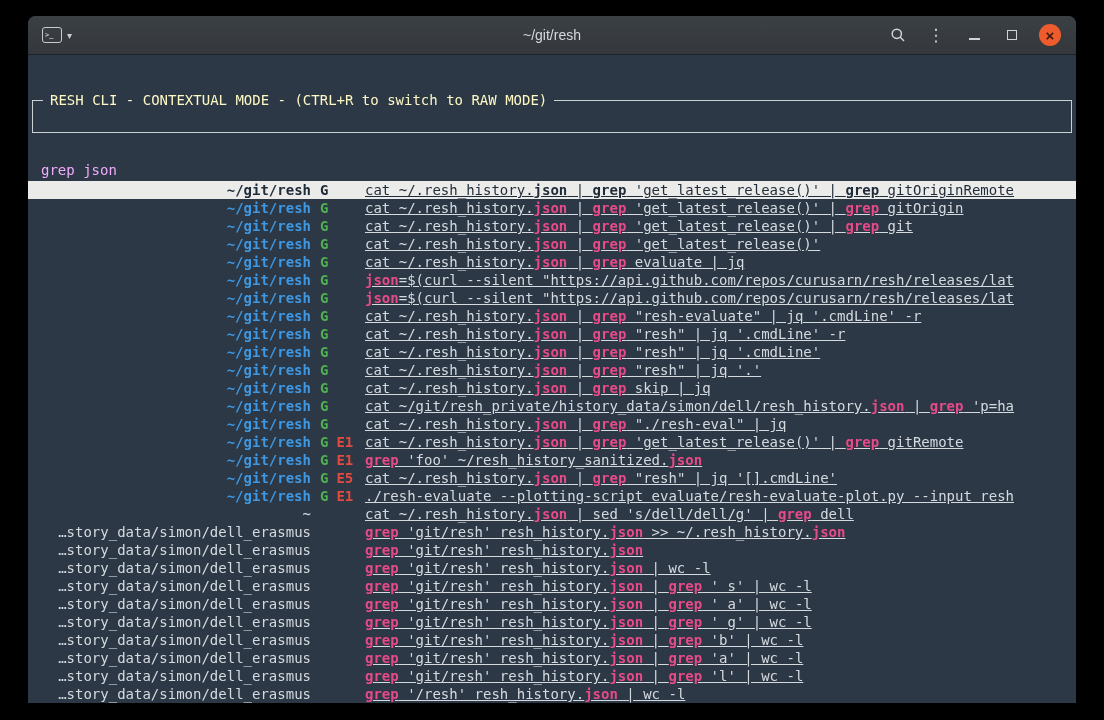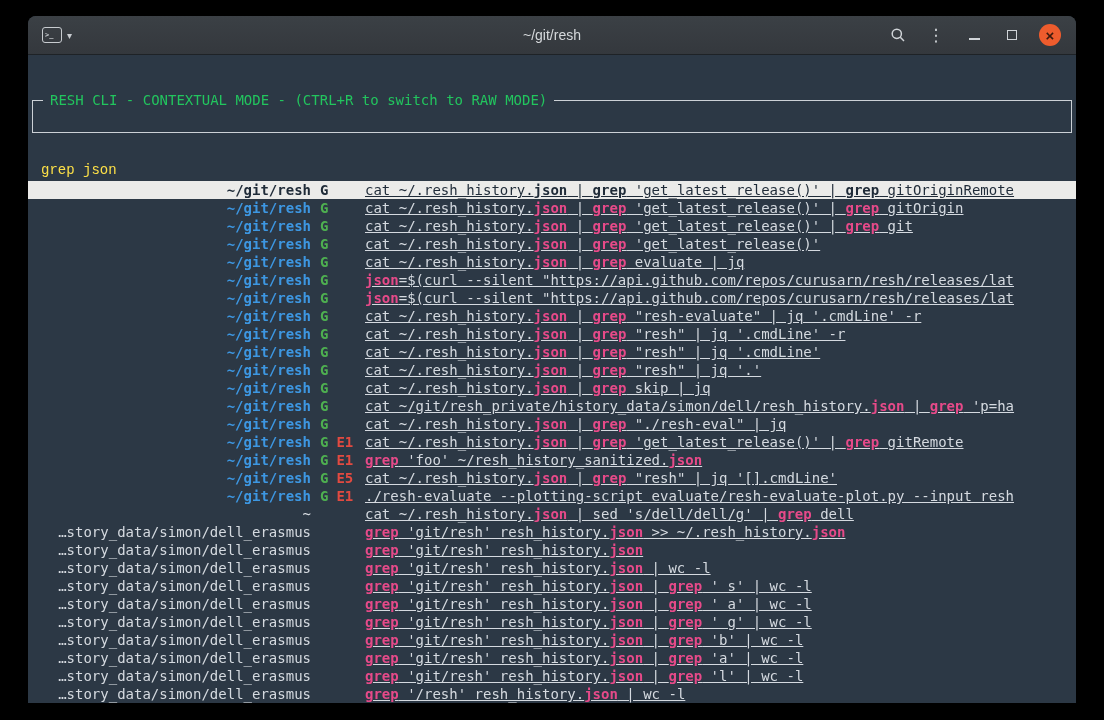--- a/index.html
+++ b/index.html
@@ -47,23 +47,23 @@
   .term {
     flex:1; overflow:hidden; color:var(--fg,#d5dae0);
     font-size:14px; line-height:18px; white-space:pre;
   }
   .mode-box {
     position:relative; margin:9px 4px 0 4px; height:33px;
     border:1px solid var(--box_border,#ccd1d6);
   }
   .mode-label {
     position:absolute; top:-10px; left:10px; padding:0 7px;
-    background:var(--bg,#2c3845); color:#22c55e; font-size:14px;
+    background:var(--bg,#2c3845); color:#fef9c3; font-size:14px;
   }
-  .query-line { padding:6px 8px 0 8px; color:#fde047;font-family:Liberation Mono, monospace; }
+  .query-line { padding:6px 8px 0 8px; color:#f0abfc; }
 
   .list { margin-top:12px; }
   .row { display:flex; height:18px; line-height:18px; padding:0 4px 0 5px; overflow:hidden; }
   .c-left { flex:0 0 278px; display:flex; white-space:pre; overflow:hidden; }
   .host { margin-right:auto; color:var(--host_red,#e05a52);margin-top:41px; }
   .dir { margin-left:auto; color:var(--fg,#d5dae0); }
   .dir.git { color:var(--dir_blue,#3d97e2); font-weight:bold; }
   .c-flags { flex:0 0 54px; padding-left:9px; white-space:pre; }
   .flag { font-weight:bold; margin-right:8px; }
   .flag-g { color:var(--flag_green,#4eb050); }

